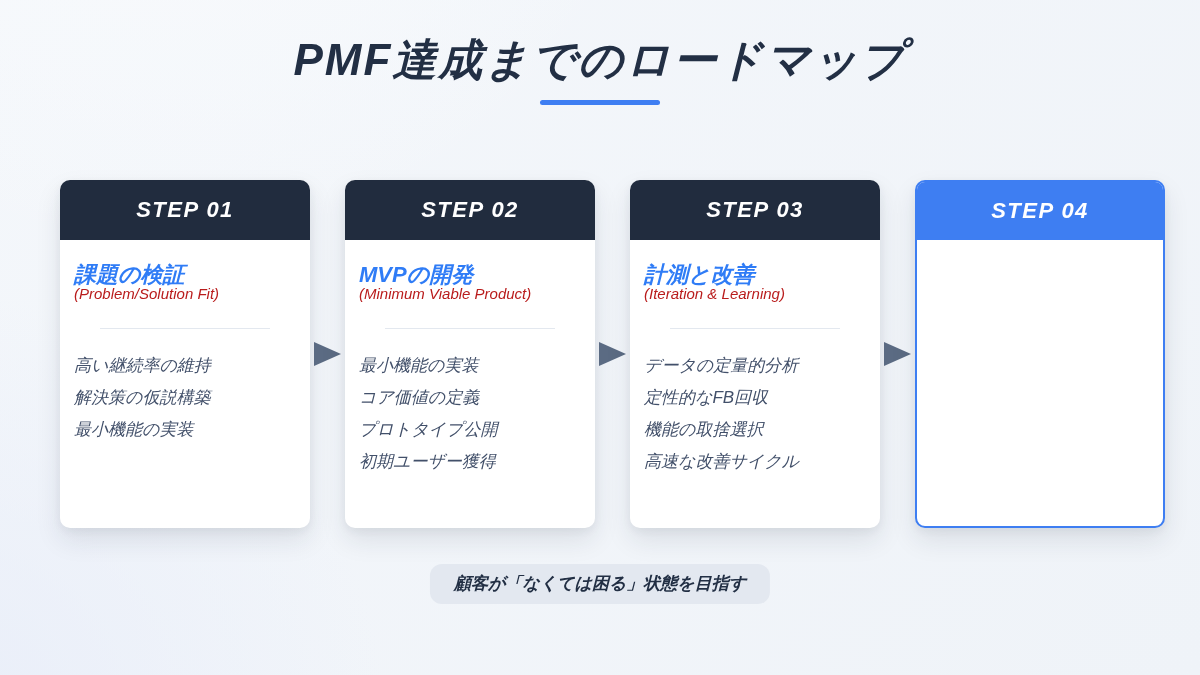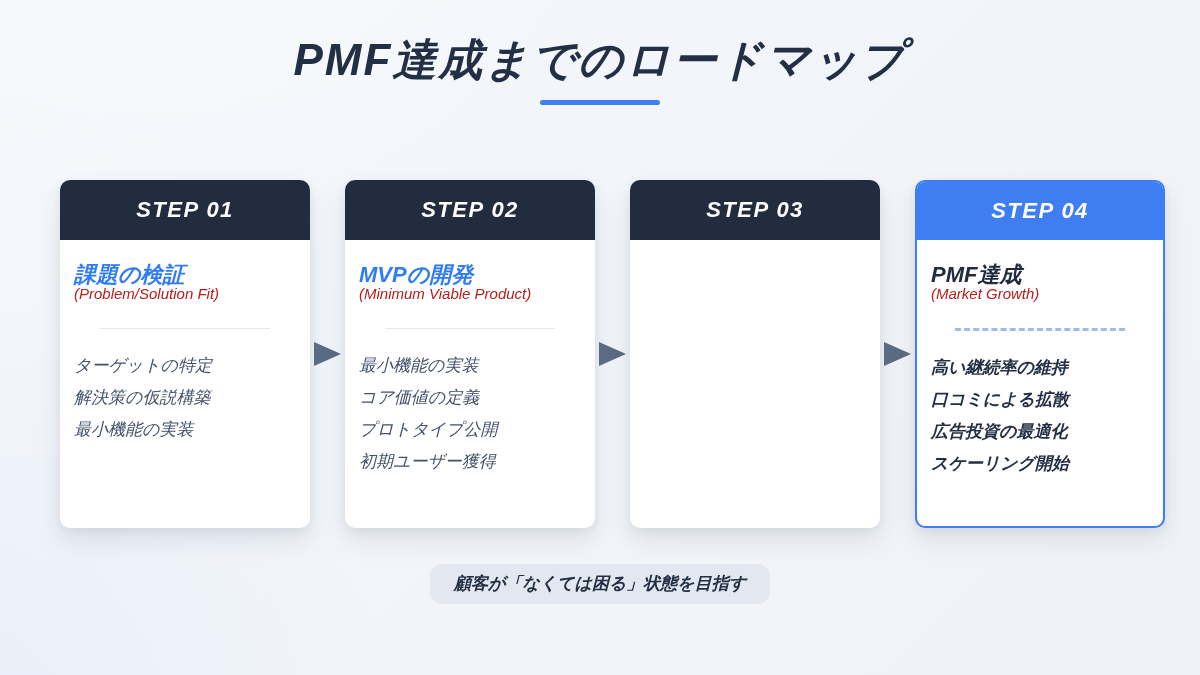--- a/index.html
+++ b/index.html
@@ -101,21 +101,21 @@
 
   <div class="steps-row">
 
     <div class="step-card">
       <div class="step-header">STEP 01</div>
       <div class="step-body">
         <div class="step-title">課題の検証</div>
         <div class="step-subtitle">(Problem/Solution Fit)</div>
         <div class="step-divider"></div>
         <div class="step-items">
-          <div>ターゲットの特定</div>
+          <div>高い継続率の維持</div>
           <div>解決策の仮説構築</div>
           <div>最小機能の実装</div>
         </div>
       </div>
     </div>
 
     <div class="arrow-slot">
       <div class="arrow-triangle"></div>
     </div>
 
@@ -133,38 +133,38 @@
         </div>
       </div>
     </div>
 
     <div class="arrow-slot">
       <div class="arrow-triangle"></div>
     </div>
 
     <div class="step-card">
       <div class="step-header">STEP 03</div>
+      <div class="step-body">
+        <div class="step-title">計測と改善</div>
+        <div class="step-subtitle">(Iteration &amp; Learning)</div>
+        <div class="step-divider"></div>
+        <div class="step-items">
+          <div>データの定量的分析</div>
+          <div>定性的なFB回収</div>
+          <div>機能の取捨選択</div>
+          <div>高速な改善サイクル</div>
+        </div>
+      </div>
     </div>
 
     <div class="arrow-slot">
       <div class="arrow-triangle"></div>
     </div>
 
     <div class="step-card highlight">
       <div class="step-header">STEP 04</div>
-      <div class="step-body">
-        <div class="step-title">PMF達成</div>
-        <div class="step-subtitle">(Market Growth)</div>
-        <div class="step-divider"></div>
-        <div class="step-items">
-          <div>高い継続率の維持</div>
-          <div>口コミによる拡散</div>
-          <div>広告投資の最適化</div>
-          <div>スケーリング開始</div>
-        </div>
-      </div>
     </div>
 
   </div>
 
   <div class="footer-badge">顧客が「なくては困る」状態を目指す</div>
 
 </div>
 
 </body></html>

